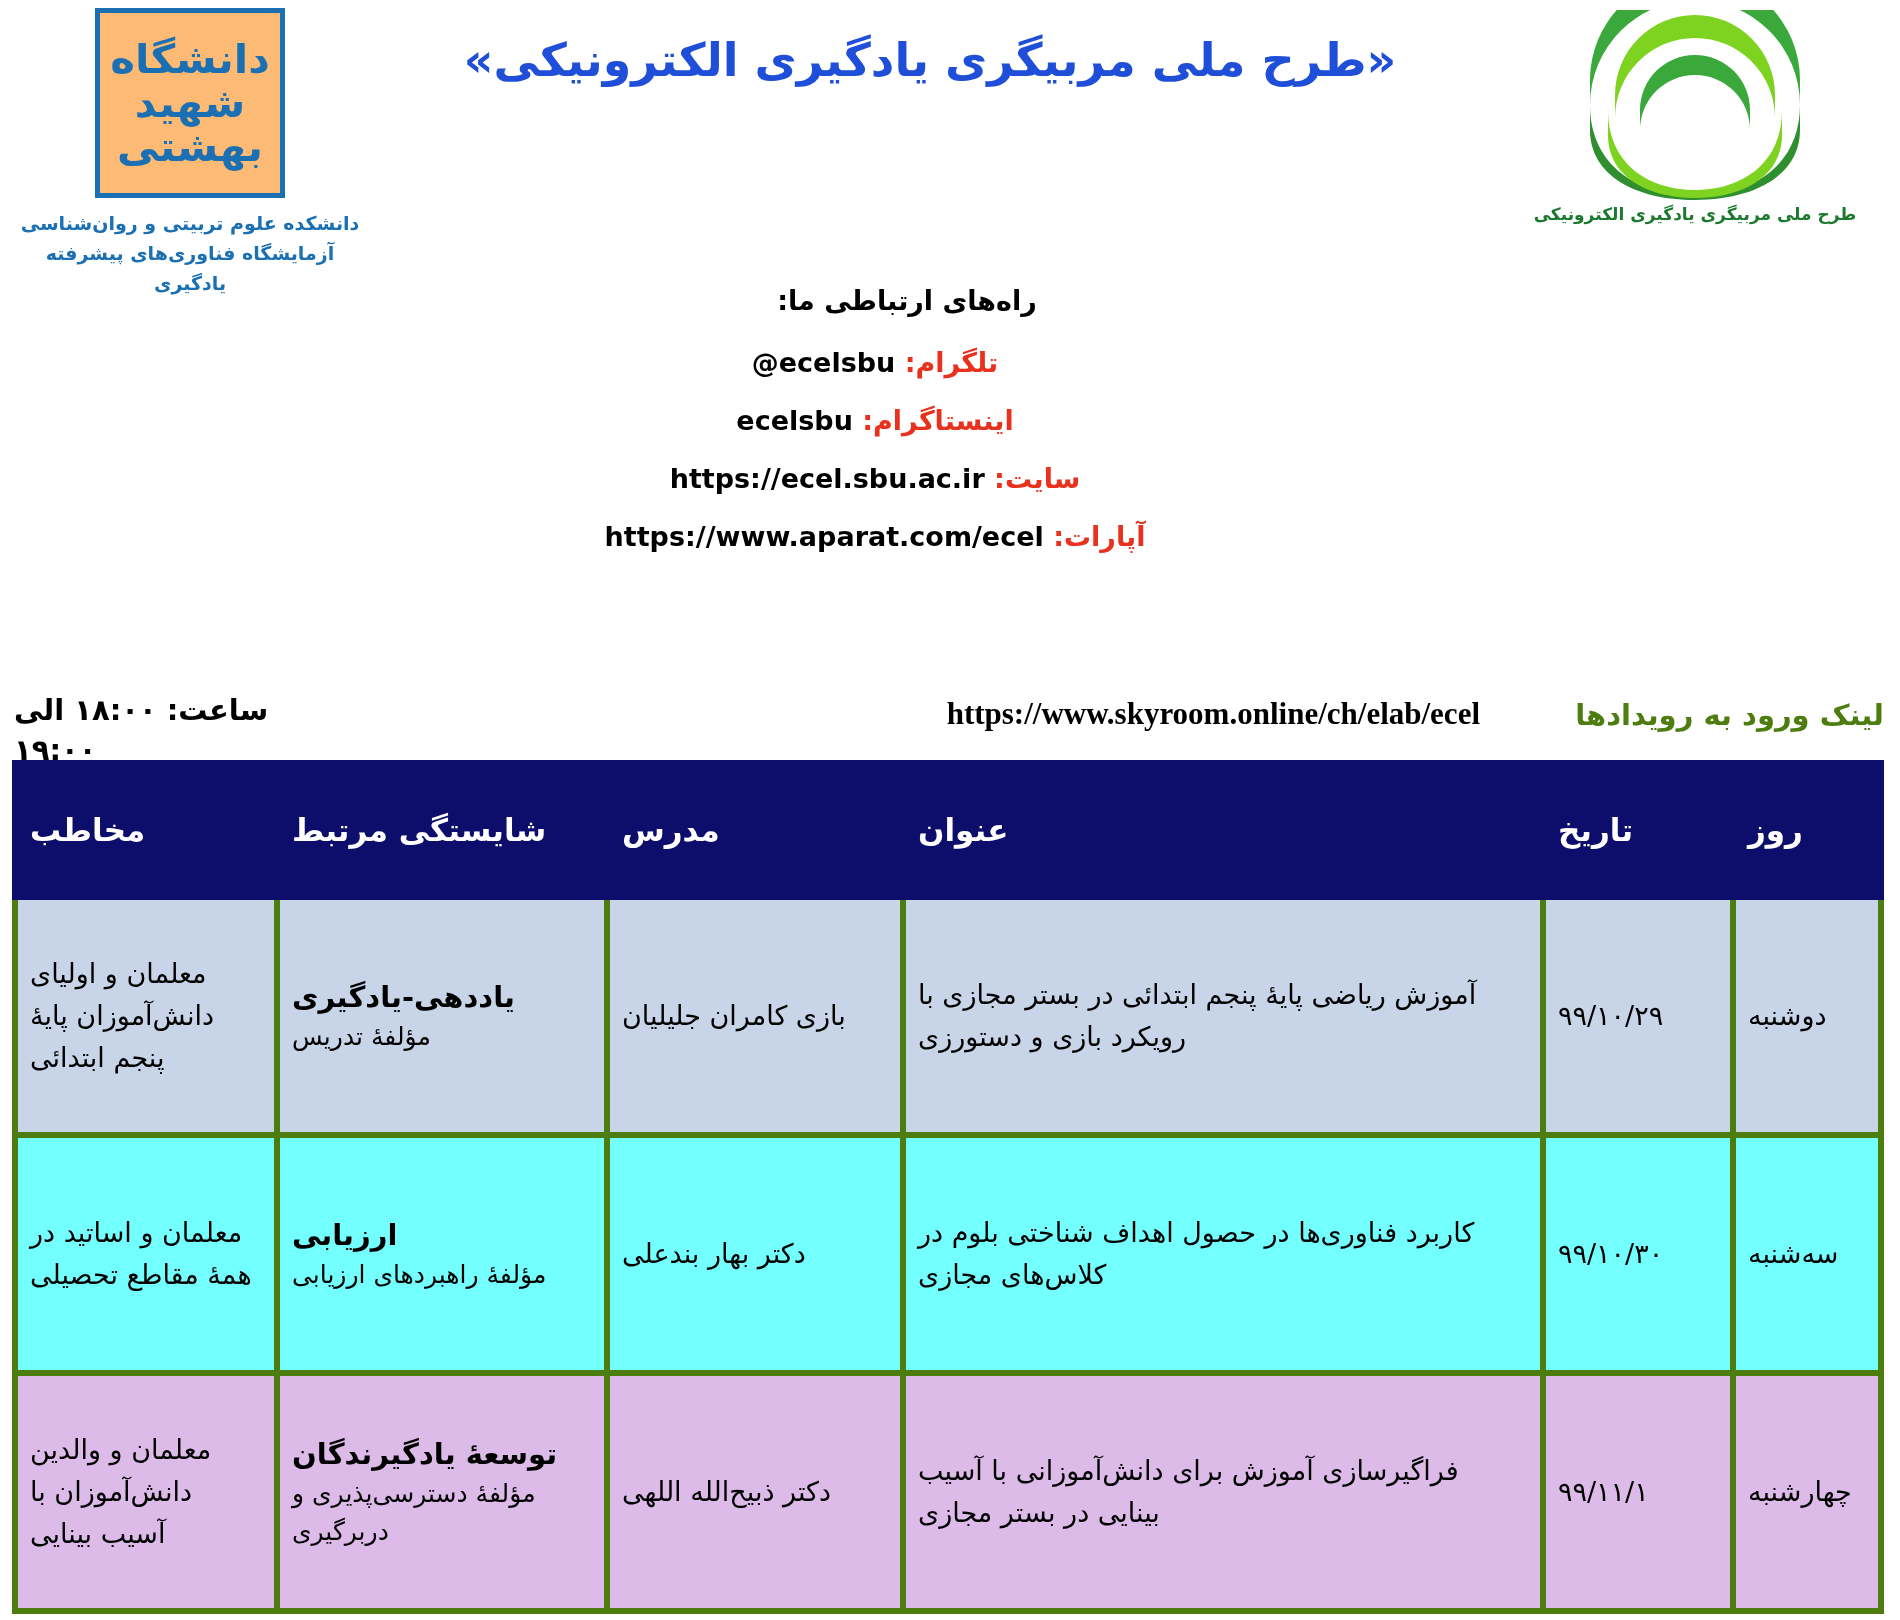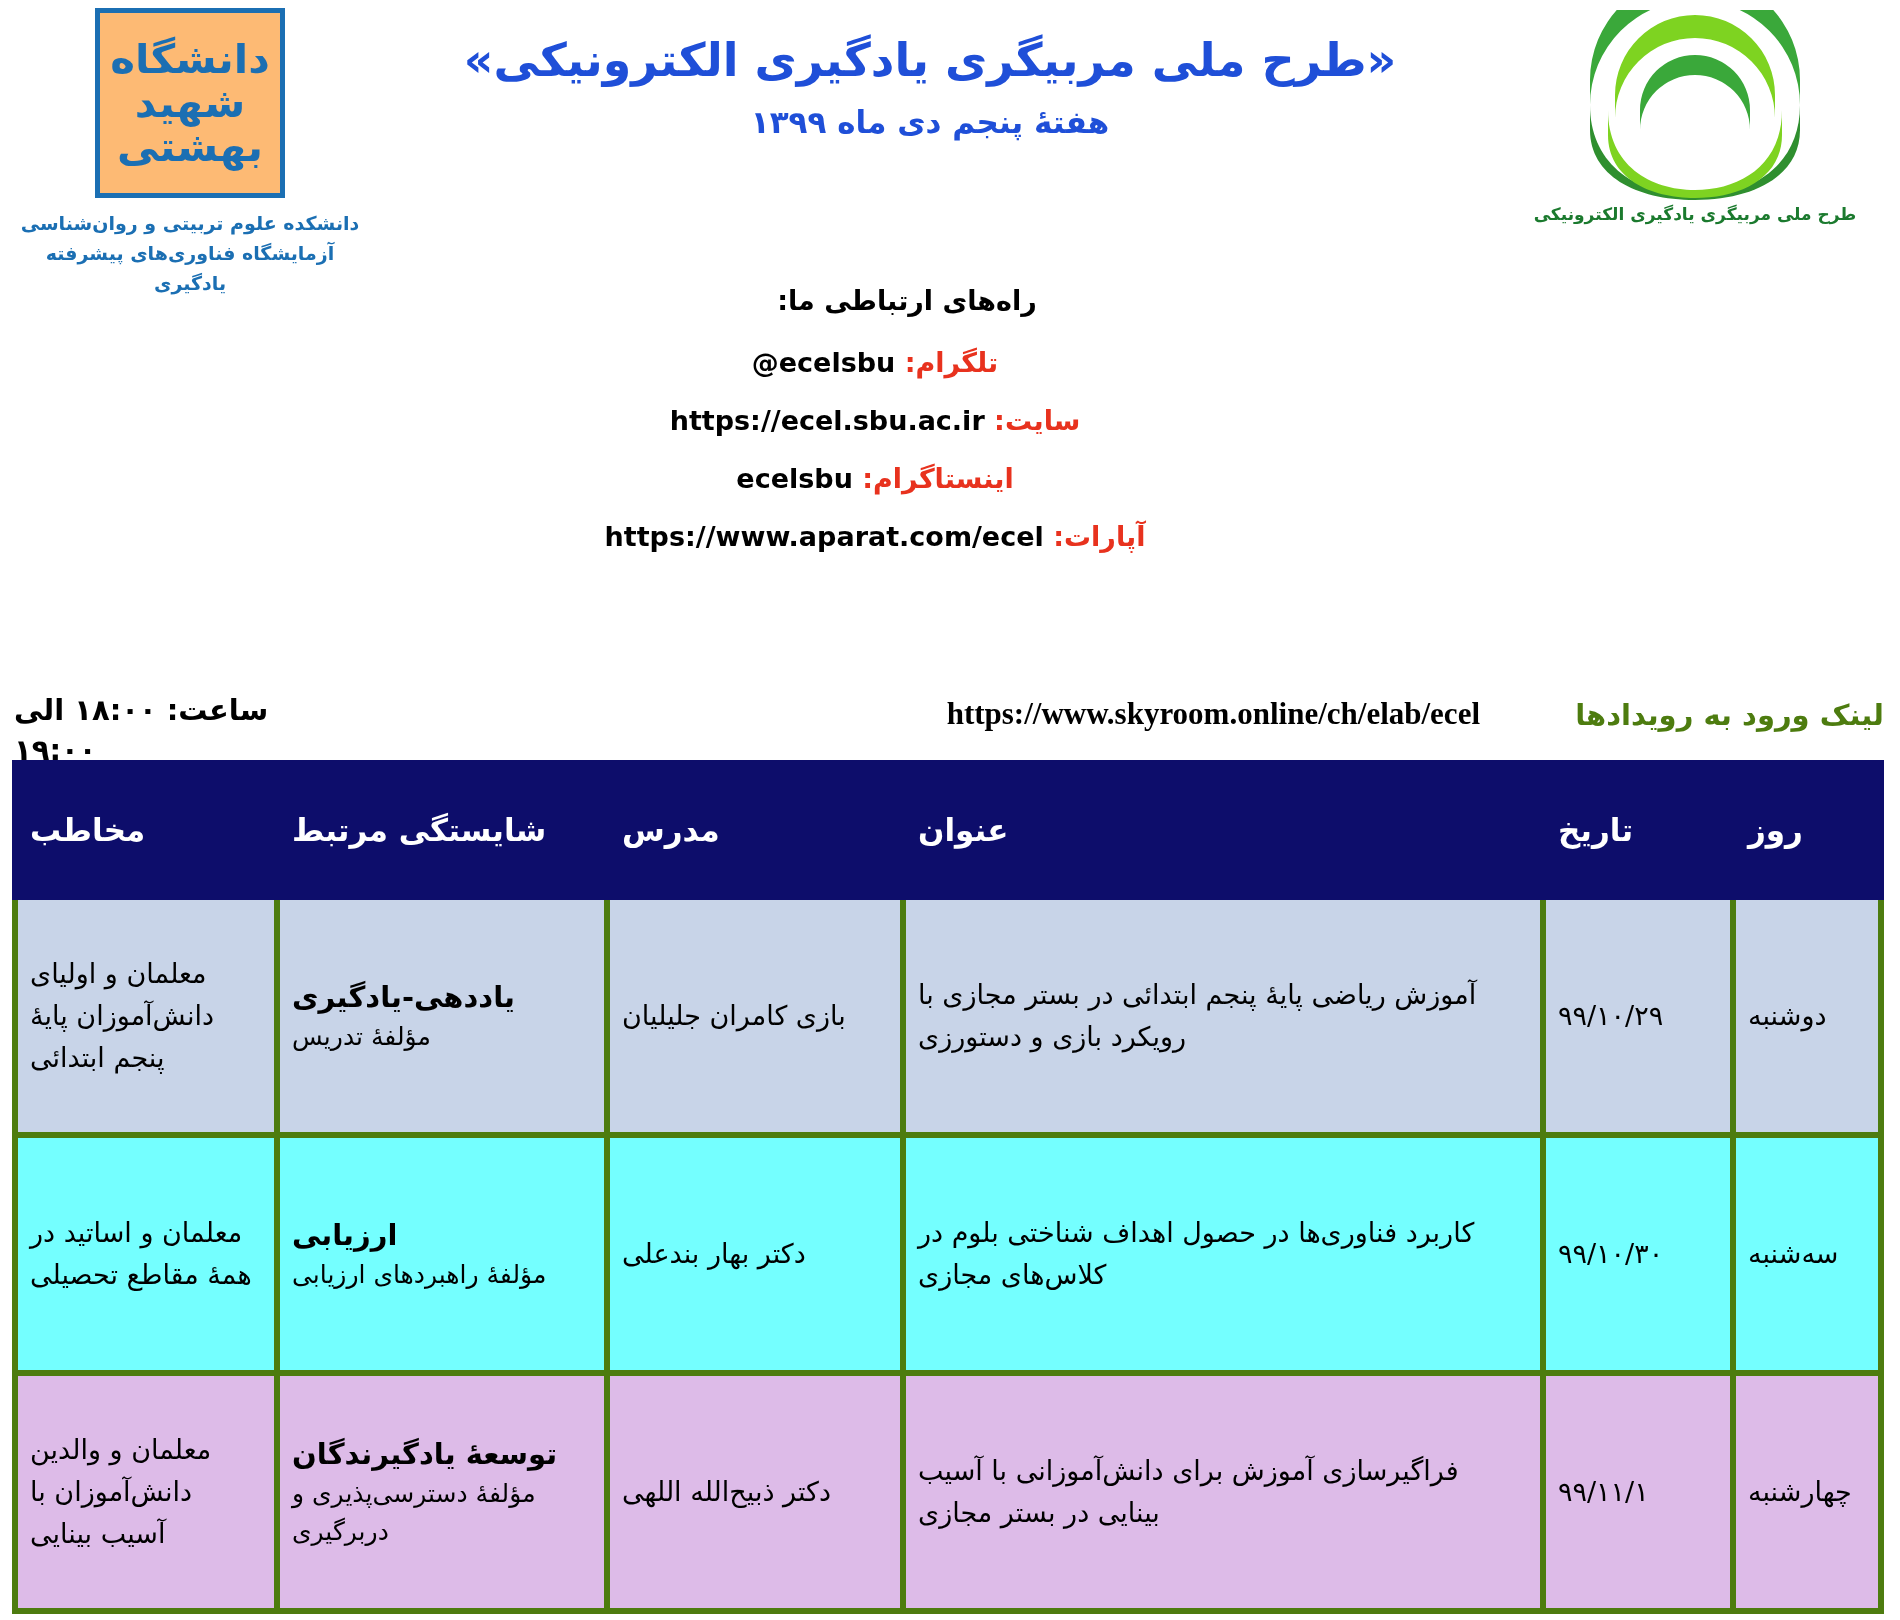--- a/index.html
+++ b/index.html
@@ -244,21 +244,20 @@
   <div class="sbu-logo-block">
     <div class="sbu-logo-frame">
       <div class="glyphs">دانشگاه شهید بهشتی</div>
     </div>
     <div class="sbu-caption">دانشکده علوم تربیتی و روان‌شناسی</div>
     <div class="sbu-caption" style="margin-top:0">آزمایشگاه فناوری‌های پیشرفته یادگیری</div>
   </div>
 
   <div class="title-block">
     <div class="main-title">«طرح ملی مربیگری یادگیری الکترونیکی»</div>
-    <div class="sub-title">هفتۀ پنجم دی ماه ۱۳۹۹</div>
   </div>
 
   <div class="ecel-logo-block">
     <div class="ecel-mark">
       <svg viewBox="0 0 250 190" width="250" height="190" aria-hidden="true">
         <path d="M20 70 A105 105 0 0 1 230 70 L230 95 A80 80 0 0 0 20 95 Z" fill="#3aa83a"></path>
         <path d="M45 85 A80 80 0 0 1 205 85 L205 108 A57 57 0 0 0 45 108 Z" fill="#7ed321"></path>
         <path d="M70 100 A55 55 0 0 1 180 100 L180 120 A35 35 0 0 0 70 120 Z" fill="#3aa83a"></path>
         <circle cx="125" cy="92" r="24" fill="#ffffff"></circle>
         <path d="M20 95 C20 150 60 185 125 185 C190 185 230 150 230 95 L230 120 C230 165 185 190 125 190 C65 190 20 165 20 120 Z" fill="#2f8f2f"></path>
@@ -270,25 +269,25 @@
 </div>
 
 <div class="contact-block">
   <div class="contact-lead">راه‌های ارتباطی ما:</div>
 
   <div class="contact-row">
     <span class="contact-label">تلگرام</span><span class="contact-label">: </span><span class="contact-value">@ecelsbu</span>
   </div>
 
   <div class="contact-row">
+    <span class="contact-label">اینستاگرام</span><span class="contact-label">: </span><span class="contact-value">ecelsbu</span>
+  </div>
+
+  <div class="contact-row">
     <span class="contact-label">سایت</span><span class="contact-label">: </span><span class="contact-value">https://ecel.sbu.ac.ir</span>
-  </div>
-
-  <div class="contact-row">
-    <span class="contact-label">اینستاگرام</span><span class="contact-label">: </span><span class="contact-value">ecelsbu</span>
   </div>
 
   <div class="contact-row">
     <span class="contact-label">آپارات</span><span class="contact-label">: </span><span class="contact-value">https://www.aparat.com/ecel</span>
   </div>
 </div>
 
 <div class="link-bar">
   <div class="link-right">لینک ورود به رویدادها</div>
   <div class="link-url">https://www.skyroom.online/ch/elab/ecel</div>

